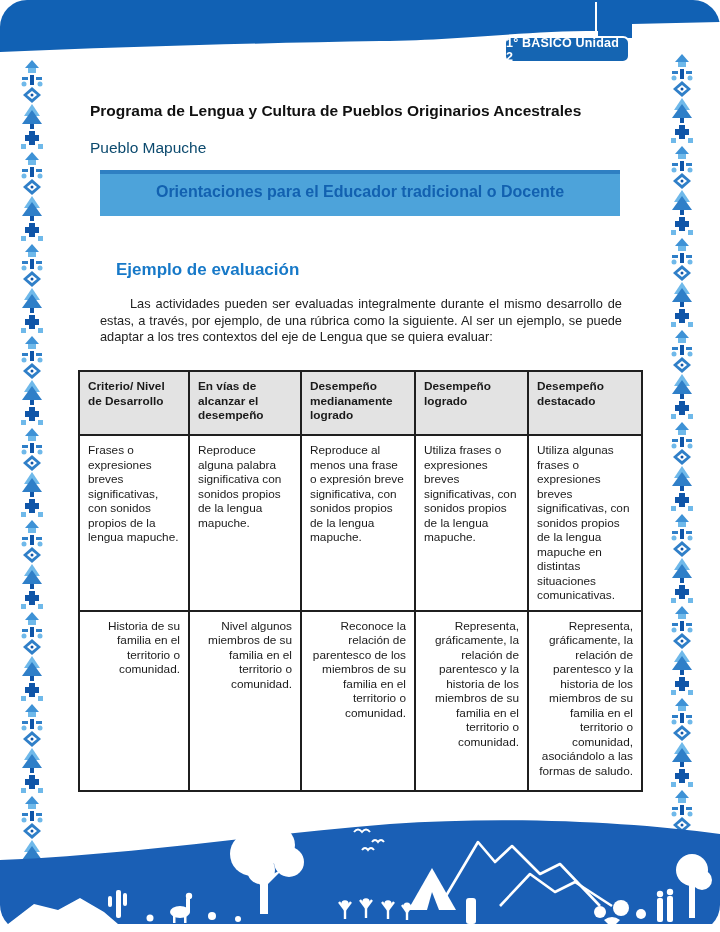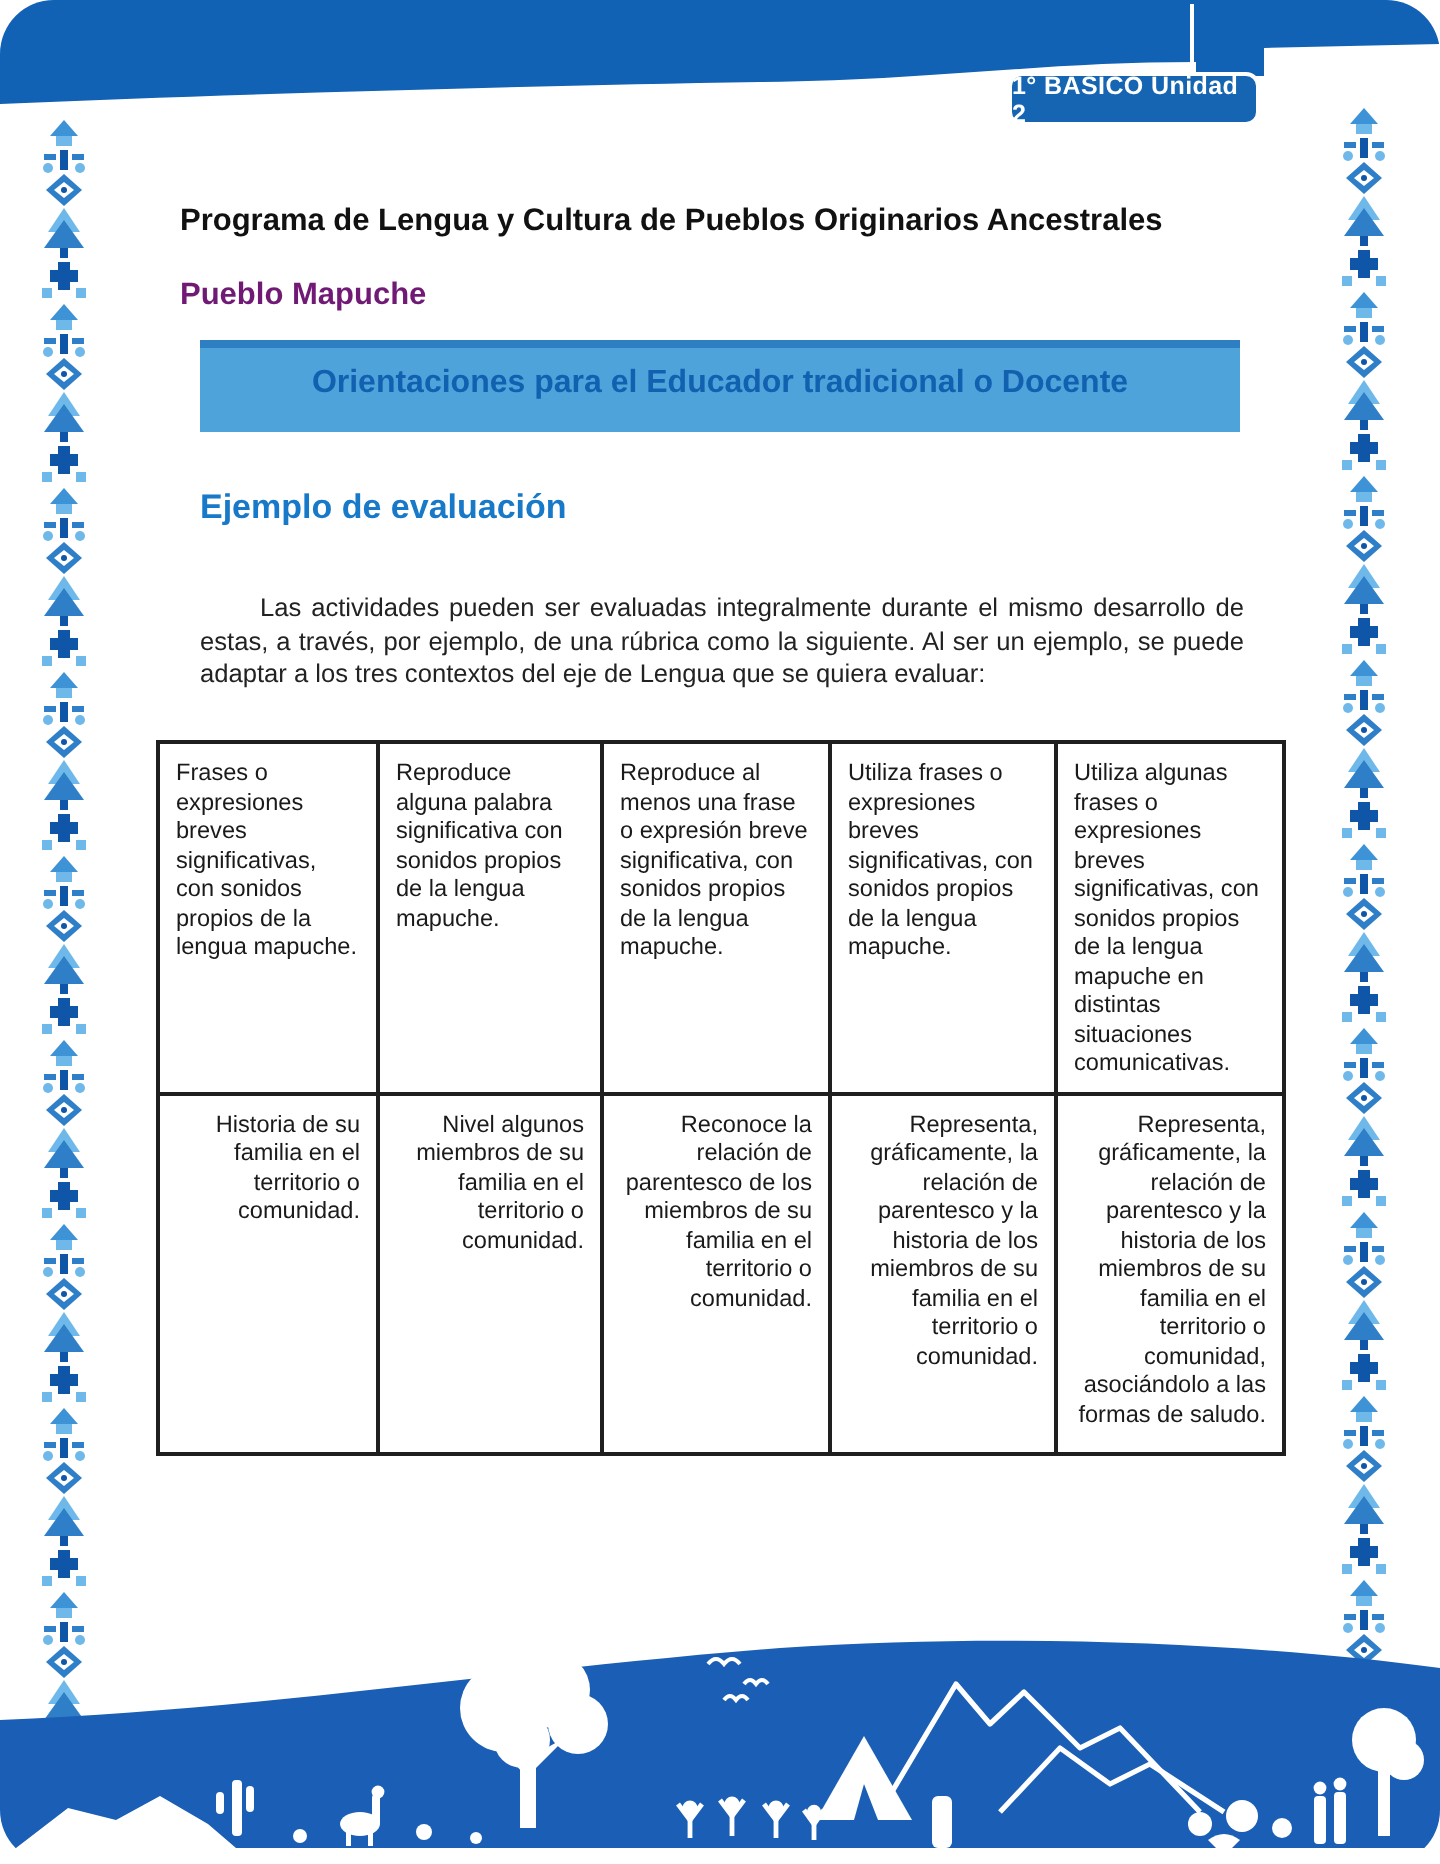--- a/index.html
+++ b/index.html
@@ -15,29 +15,29 @@
     display:flex;align-items:center;justify-content:center;
     color:#fff;font-weight:bold;font-size:12.5px;letter-spacing:.2px;
   }
   
   .side-border{position:absolute;overflow:hidden;}
   #border-left{left:17px;top:60px;width:30px;height:800px;}
   #border-right{left:667px;top:54px;width:30px;height:778px;}
   
   #title-block{position:absolute;left:90px;top:102px;width:540px;text-align:left;}
   #title-line1{margin:0;font-size:15.5px;font-weight:bold;color:#111;}
-  #title-line2{margin:19px 0 0 0;font-size:15.5px;font-weight:bold;color:#701a75;}
+  #title-line2{margin:19px 0 0 0;font-size:15.5px;font-weight:normal;color:#0c4a6e;}
   #banner{
     position:absolute;left:100px;top:170px;width:520px;height:46px;box-sizing:border-box;
     background:#4DA3DA;border-top:4px solid #2E7FC2;
     text-align:center;padding-top:9px;
     font-size:16px;font-weight:bold;color:#1261B0;
   }
   #section-heading{
-    position:absolute;left:100px;top:244px;margin:0;
+    position:absolute;left:100px;top:244px;margin:16px;
     font-size:17px;font-weight:bold;color:#1779C8;
   }
   #intro{
     position:absolute;left:100px;top:296px;width:522px;margin:0;
     font-size:12.8px;line-height:16.5px;text-align:justify;text-indent:30px;color:#222;
   }
   
   #rubric{
     position:absolute;left:78px;top:370px;width:563px;
     border-collapse:collapse;table-layout:fixed;
@@ -125,20 +125,27 @@
 
   <table id="rubric">
     <colgroup>
       <col style="width:110px">
         <col style="width:112px">
         <col style="width:114px">
       <col style="width:113px">
         <col style="width:114px">
     </colgroup>
     <tbody>
+        <tr>
+      <th>Criterio/ Nivel de Desarrollo</th>
+      <th>En vías de alcanzar el desempeño</th>
+      <th>Desempeño medianamente logrado</th>
+      <th>Desempeño logrado</th>
+      <th>Desempeño destacado</th>
+    </tr>
     <tr class="row-1">
       <td>Frases o expresiones breves significativas, con sonidos propios de la lengua mapuche.</td>
       <td>Reproduce alguna palabra significativa con sonidos propios de la lengua mapuche.</td>
       <td>Reproduce al menos una frase o expresión breve significativa, con sonidos propios de la lengua mapuche.</td>
       <td>Utiliza frases o expresiones breves significativas, con sonidos propios de la lengua mapuche.</td>
       <td>Utiliza algunas frases o expresiones breves significativas, con sonidos propios de la lengua mapuche en distintas situaciones comunicativas.</td>
     </tr>
     <tr class="row-2">
       <td>Historia de su familia en el territorio o comunidad.</td>
       <td>Nivel algunos miembros de su familia en el territorio o comunidad.</td>

